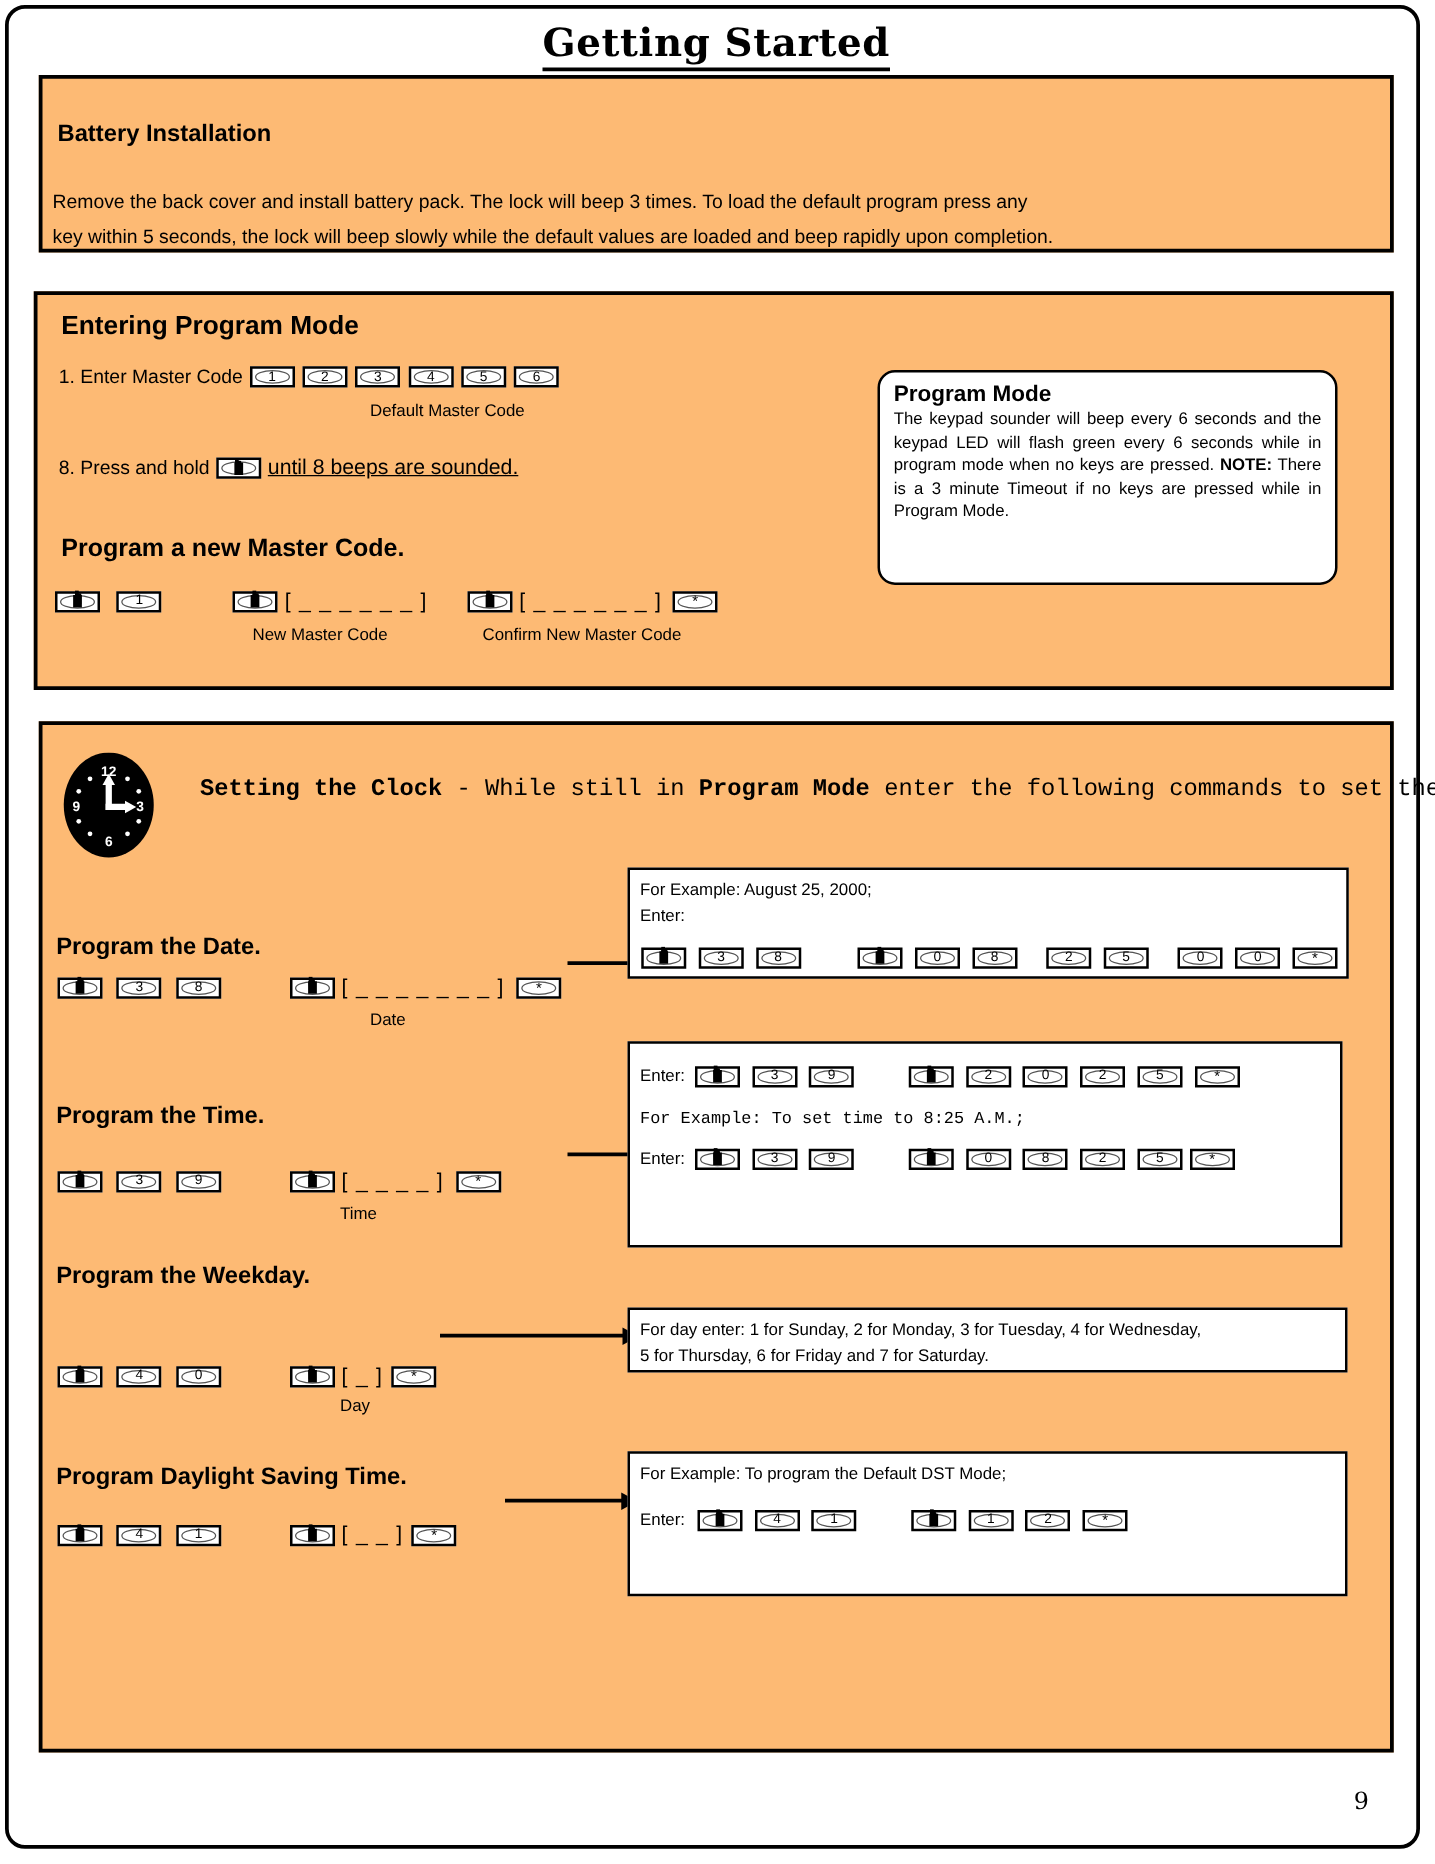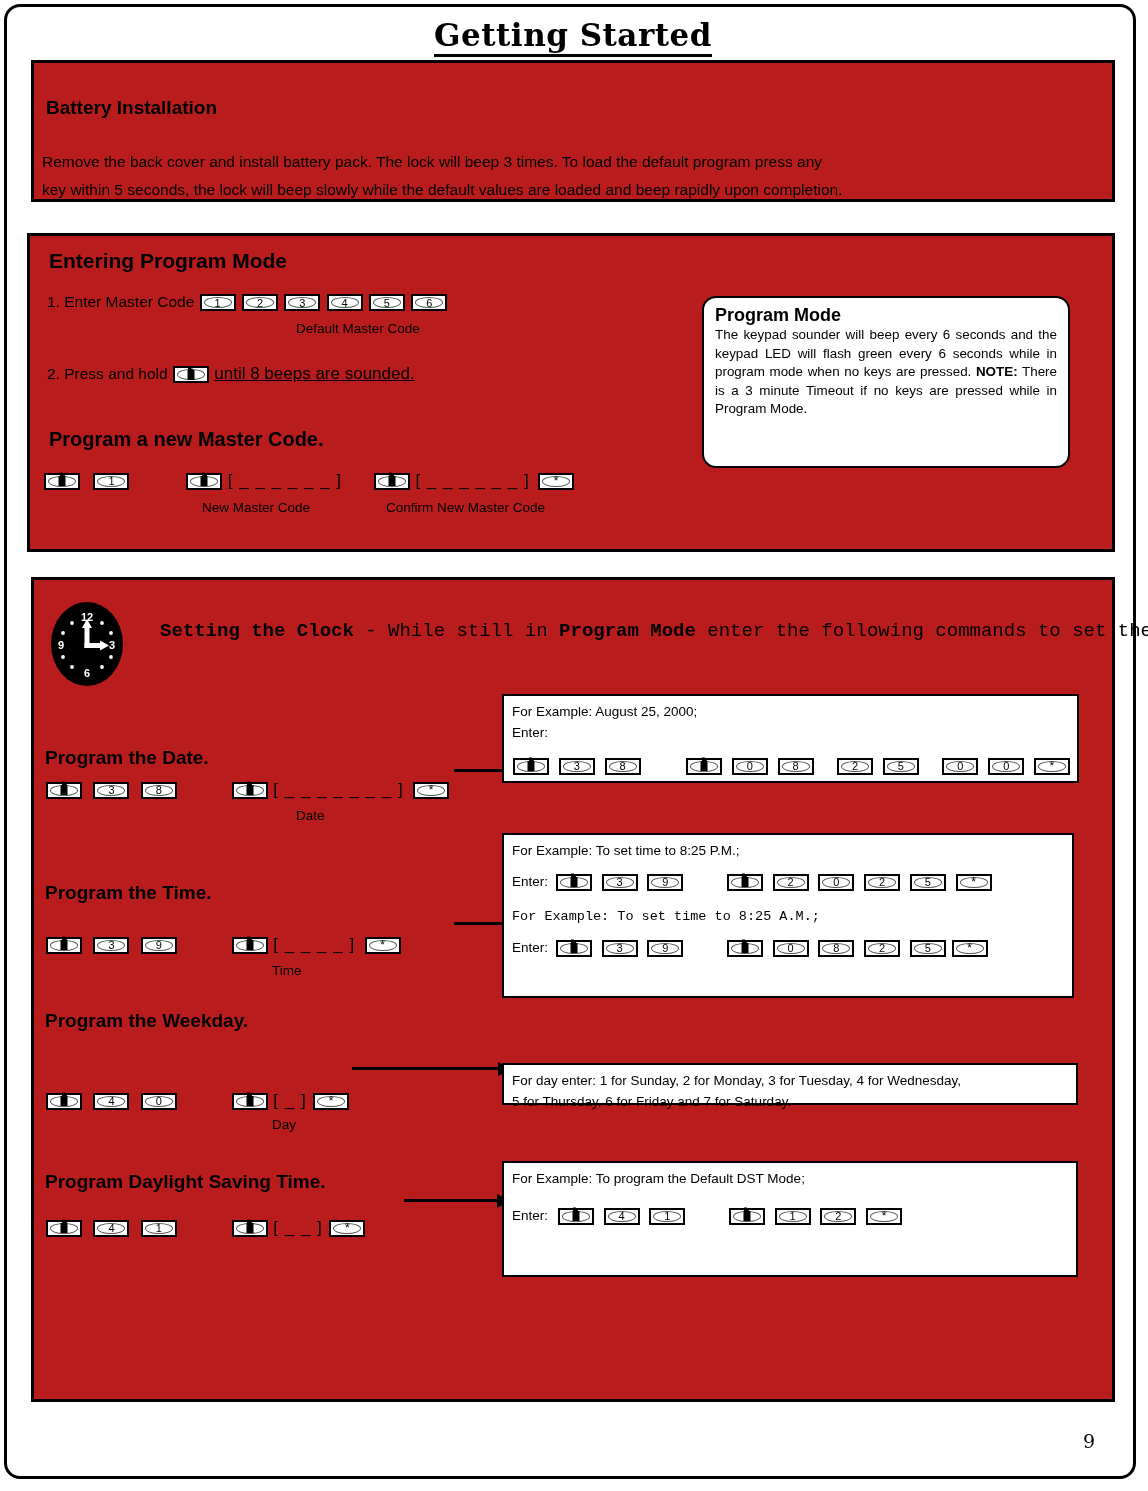--- a/index.html
+++ b/index.html
@@ -28,21 +28,21 @@
     font-size:31px;
     letter-spacing:.5px;
   }
   #title span{border-bottom:3px solid #000;padding-bottom:1px;}
 
   
   .sect{
     position:absolute;
     border:3px solid #000;
     box-sizing:border-box;
-    background:#b91c1c;
+    background:#fdba74;
   }
   #sect-battery{left:24px;top:53px;width:1084px;height:142px;}
   #sect-program{left:20px;top:226px;width:1088px;height:319px;}
   #sect-clock  {left:24px;top:570px;width:1084px;height:825px;}
 
   
   .head-lg{font-size:19px;font-weight:bold;}
   .head-md{font-size:18px;font-weight:bold;}
 
   .body-txt{font-size:15.5px;line-height:29px;}
@@ -167,21 +167,21 @@
       <span class="key"><span class="kl">1</span></span>
       <span class="key"><span class="kl">2</span></span>
       <span class="key"><span class="kl">3</span></span>
       <span class="key"><span class="kl">4</span></span>
       <span class="key"><span class="kl">5</span></span>
       <span class="key"><span class="kl">6</span></span>
     </div>
     <div class="abs caption" style="left:266px;top:85px;">Default Master Code</div>
 
     <div class="abs nowrap" style="left:17px;top:128px;font-size:15.5px;">
-      <span>2. Press and hold</span>
+      <span>8. Press and hold</span>
       <span class="key lock"><span class="kl"></span></span>
       <span style="font-size:17px;text-decoration:underline;">until 8 beeps are sounded.</span>
     </div>
 
     <div class="abs head-lg" style="left:19px;top:192px;font-size:20px;">Program a new Master Code.</div>
 
     <div class="abs nowrap" style="left:13px;top:235px;">
       <span class="key lock"><span class="kl"></span></span>
       <span class="key" style="margin-left:8px;"><span class="kl">1</span></span>
       <span style="display:inline-block;width:46px;"></span>
@@ -273,21 +273,20 @@
       <span style="display:inline-block;width:44px;"></span>
       <span class="key lock"><span class="kl"></span></span>
       <span class="slot">[ _ _ _ _ ]</span>
       <span class="key star" style="margin-left:5px;"><span class="kl">*</span></span>
     </div>
     <div class="abs caption" style="left:238px;top:383px;">Time</div>
 
     <div class="arrow" style="left:420px;top:342px;width:75px;"></div>
 
     <div class="exbox" style="left:468px;top:253px;width:572px;height:165px;">
-      <div>For Example:  To set time to 8:25 P.M.;</div>
       <div class="nowrap" style="margin-top:10px;">
         <span>Enter:</span>
         <span class="key lock" style="margin-left:4px;"><span class="kl"></span></span>
         <span class="key" style="margin-left:5px;"><span class="kl">3</span></span>
         <span class="key" style="margin-left:5px;"><span class="kl">9</span></span>
         <span style="display:inline-block;width:34px;"></span>
         <span class="key lock"><span class="kl"></span></span>
         <span class="key" style="margin-left:5px;"><span class="kl">2</span></span>
         <span class="key" style="margin-left:5px;"><span class="kl">0</span></span>
         <span class="key" style="margin-left:5px;"><span class="kl">2</span></span>
@@ -318,21 +317,21 @@
       <span class="key" style="margin-left:6px;"><span class="kl">0</span></span>
       <span style="display:inline-block;width:44px;"></span>
       <span class="key lock"><span class="kl"></span></span>
       <span class="slot">[ _ ]</span>
       <span class="key star" style="margin-left:2px;"><span class="kl">*</span></span>
     </div>
     <div class="abs caption" style="left:238px;top:537px;">Day</div>
 
     <div class="arrow" style="left:318px;top:487px;width:158px;"></div>
 
-    <div class="exbox" style="left:468px;top:483px;width:576px;height:42px;">
+    <div class="exbox" style="left:468px;top:466px;width:576px;height:52px;">
       <div>For day enter: 1 for Sunday, 2 for Monday, 3 for Tuesday, 4 for Wednesday,</div>
       <div>5 for Thursday, 6 for Friday and  7 for Saturday.</div>
     </div>
 
     <div class="abs head-md" style="left:11px;top:591px;font-size:19px;">Program Daylight Saving Time.</div>
 
     <div class="abs nowrap" style="left:11px;top:638px;">
       <span class="key lock"><span class="kl"></span></span>
       <span class="key" style="margin-left:6px;"><span class="kl">4</span></span>
       <span class="key" style="margin-left:6px;"><span class="kl">1</span></span>

